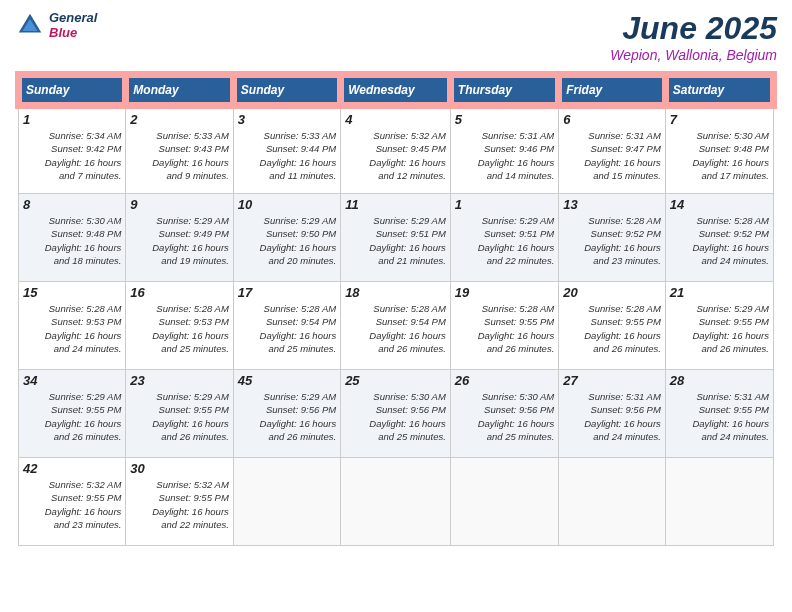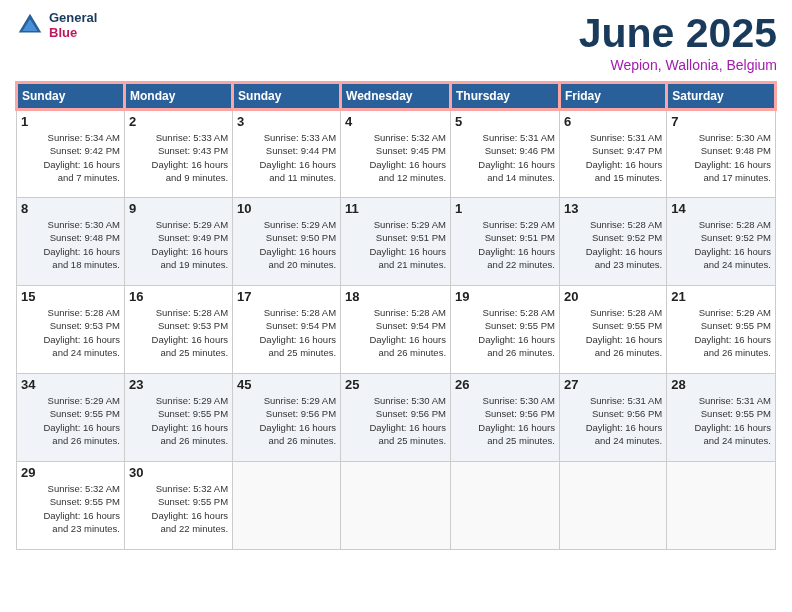--- a/index.html
+++ b/index.html
@@ -7,61 +7,62 @@
       width: 792px;
       height: 612px;
       font-family: Arial, sans-serif;
       background: #fff;
       overflow: hidden;
     }
     .page {
       width: 792px;
       height: 612px;
       padding: 10px 15px;
+      font-style: italic;
     }
     .header {
       display: flex;
       justify-content: space-between;
       align-items: flex-start;
       margin-bottom: 8px;
     }
     .logo {
       display: flex;
       align-items: center;
     }
     .logo-icon {
       width: 30px;
       height: 30px;
       margin-right: 4px;
     }
     .title-block {
       text-align: right;
     }
     .month-title {
-      font-size: 41px;
+      font-size: 32px;
       font-weight: bold;
       color: #1a3a5c;
     }
     .location {
       font-size: 14px;
       color: #a21caf;
     }
     .calendar {
       width: 100%;
       border-collapse: collapse;
       font-size: 10px;
     }
     .calendar th {
       background: #2a6099;
       color: #fff;
       padding: 5px 4px;
       text-align: left;
       font-size: 12px;
       font-weight: bold;
-      border: 3px solid #fca5a5;
+      border: 7px solid #fca5a5;
     }
     .calendar td {
       border: 1px solid #ccc;
       vertical-align: top;
       padding: 3px 4px;
       width: 113px;
       height: 88px;
       background: #fff;
     }
     .calendar tr:nth-child(even) td {
@@ -317,21 +318,21 @@
           <td>
             <span class="day-num">28</span>
             <div class="day-info" style="white-space: pre-line;">Sunrise: 5:31 AM
 Sunset: 9:55 PM
 Daylight: 16 hours
 and 24 minutes.</div>
           </td>
         </tr>
         <tr>
           <td>
-            <span class="day-num">29</span>
+            <span class="day-num">42</span>
             <div class="day-info" style="white-space: pre-line;">Sunrise: 5:32 AM
 Sunset: 9:55 PM
 Daylight: 16 hours
 and 23 minutes.</div>
           </td>
           <td>
             <span class="day-num">30</span>
             <div class="day-info" style="white-space: pre-line;">Sunrise: 5:32 AM
 Sunset: 9:55 PM
 Daylight: 16 hours

